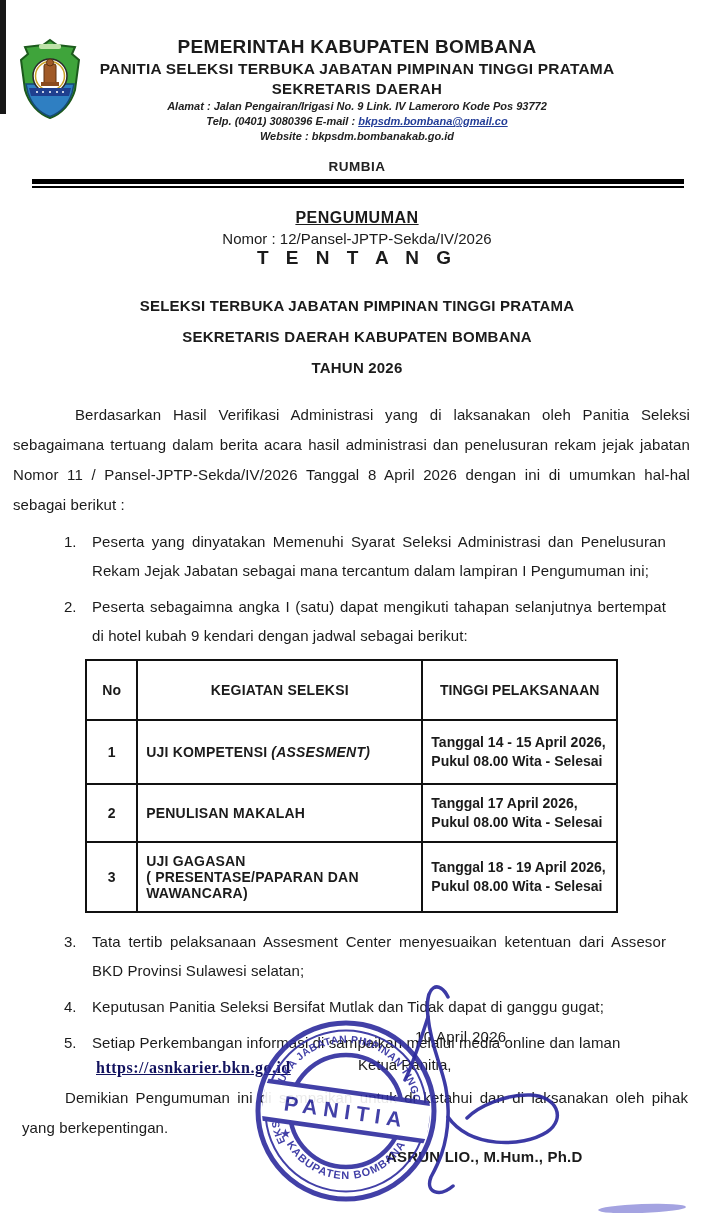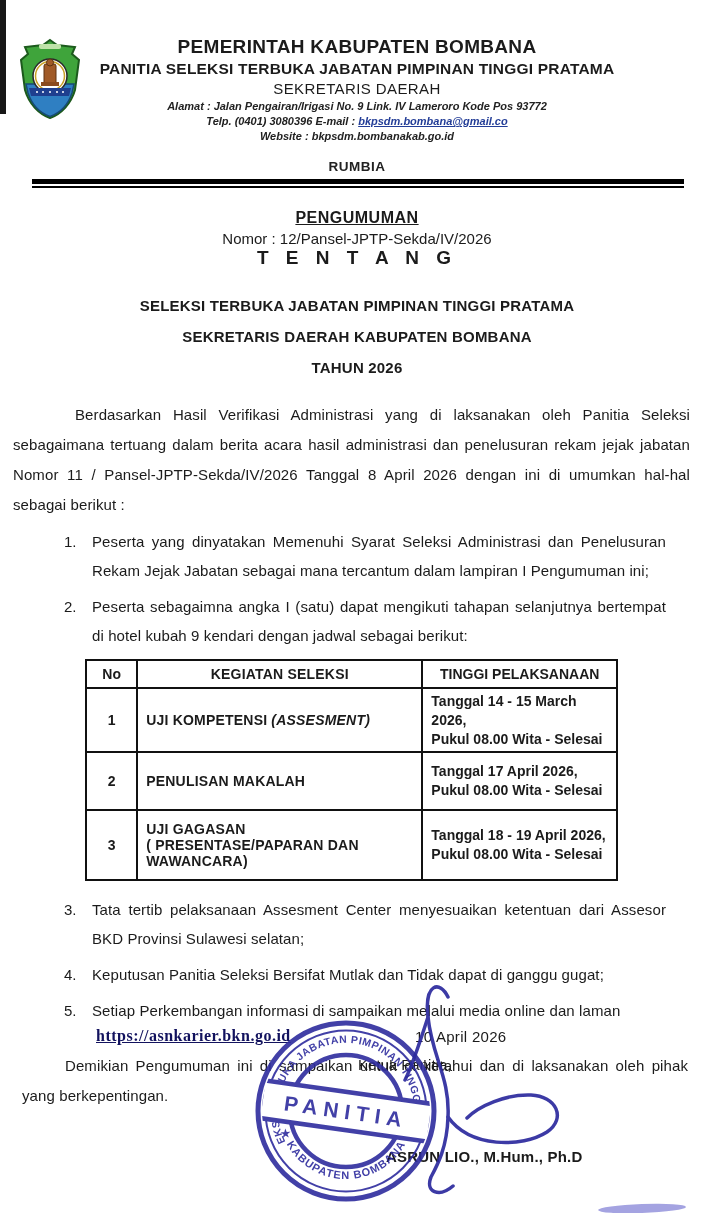--- a/index.html
+++ b/index.html
@@ -11,21 +11,21 @@
   .page{position:absolute;inset:0;}
   
   .scan-bar{position:absolute;left:0;top:0;width:6px;height:114px;background:#171717;}
   .scan-smudge{position:absolute;left:598px;top:1204px;width:88px;height:9px;
     background:#5a57c9;opacity:.55;border-radius:50%;transform:rotate(-2deg);}
   
   .letterhead{position:relative;padding-top:36px;text-align:center;}
   .logo{position:absolute;left:17px;top:38px;width:66px;height:82px;}
   .lh1{font-size:19px;font-weight:bold;letter-spacing:.3px;}
   .lh2{font-size:15.5px;font-weight:bold;letter-spacing:.2px;margin-top:2px;}
-  .lh3{font-size:15px;font-weight:normal;margin-top:2px;letter-spacing:.4px;}
+  .lh3{font-size:15px;font-weight:bold;margin-top:2px;letter-spacing:.4px;}
   .lh-small{font-size:11px;font-weight:bold;font-style:italic;margin-top:3px;color:#222;}
   .lh-email{color:#233d97;text-decoration:underline;}
   .lh-city{font-size:13.5px;font-weight:bold;font-style:normal;margin-top:17px;letter-spacing:.5px;}
   .lh-rule{margin:5px 30px 0 32px;border-top:5px solid #000;border-bottom:2px solid #000;height:2px;}
   
   .title-block{text-align:center;}
   .t-pengumuman{display:inline-block;font-size:16px;font-weight:bold;text-decoration:underline;
     margin-top:21px;letter-spacing:.5px;}
   .t-nomor{font-size:15px;margin-top:3px;}
   .t-tentang{font-size:19px;font-weight:bold;letter-spacing:6px;}
@@ -39,21 +39,21 @@
   .olist-text{flex:1;text-align:justify;letter-spacing:.1px;}
   .link-line{margin:2px 0 0 96px;}
   .doc-link{font-family:"Liberation Serif",serif;font-size:16px;font-weight:bold;
     color:#12125e;text-decoration:underline;letter-spacing:.5px;}
   .closing{margin:6px 26px 0 22px;font-size:15px;line-height:30px;
     text-align:justify;text-indent:43px;letter-spacing:.1px;}
   
   table.sched{border-collapse:collapse;margin:9px 0 0 85px;width:533px;
     font-size:14px;}
   table.sched th,table.sched td{border:2px solid #111;padding:2px 8px;}
-  table.sched th{font-weight:bold;text-align:center;height:24px;padding:1px 4px;}
+  table.sched th{font-weight:bold;text-align:center;height:24px;padding:17px 4px;}
   .col-no{width:38px;text-align:center;font-weight:bold;}
   .col-keg{width:288px;font-weight:bold;letter-spacing:.2px;border-radius:9px;}
   .col-wkt{width:193px;font-weight:bold;line-height:19px;}
   .row1 td{height:58px;}
   .row2 td{height:52px;}
   .row3 td{height:64px;}
   .keg-italic{font-style:italic;}
   
   .sig-date{position:absolute;left:415px;top:1028px;font-size:15px;letter-spacing:.3px;}
   .sig-role{position:absolute;left:358px;top:1056px;font-size:15px;}
@@ -128,21 +128,21 @@
     <tbody>
         <tr>
       <th class="col-no">No</th>
       <th class="col-keg">KEGIATAN SELEKSI</th>
       <th class="col-wkt">TINGGI PELAKSANAAN</th>
     </tr>
     <tr class="row1">
       <td class="col-no">1</td>
       <td class="col-keg"><span>UJI KOMPETENSI </span><span class="keg-italic">(ASSESMENT)</span></td>
       <td class="col-wkt">
-        <div>Tanggal 14 - 15 March 2026,</div>
+        <div>Tanggal 14 - 15 April 2026,</div>
         <div>Pukul 08.00 Wita - Selesai</div>
       </td>
     </tr>
     <tr class="row2">
       <td class="col-no">2</td>
       <td class="col-keg"><span>PENULISAN MAKALAH</span></td>
       <td class="col-wkt">
         <div>Tanggal 17 April 2026,</div>
         <div>Pukul 08.00 Wita - Selesai</div>
       </td>

